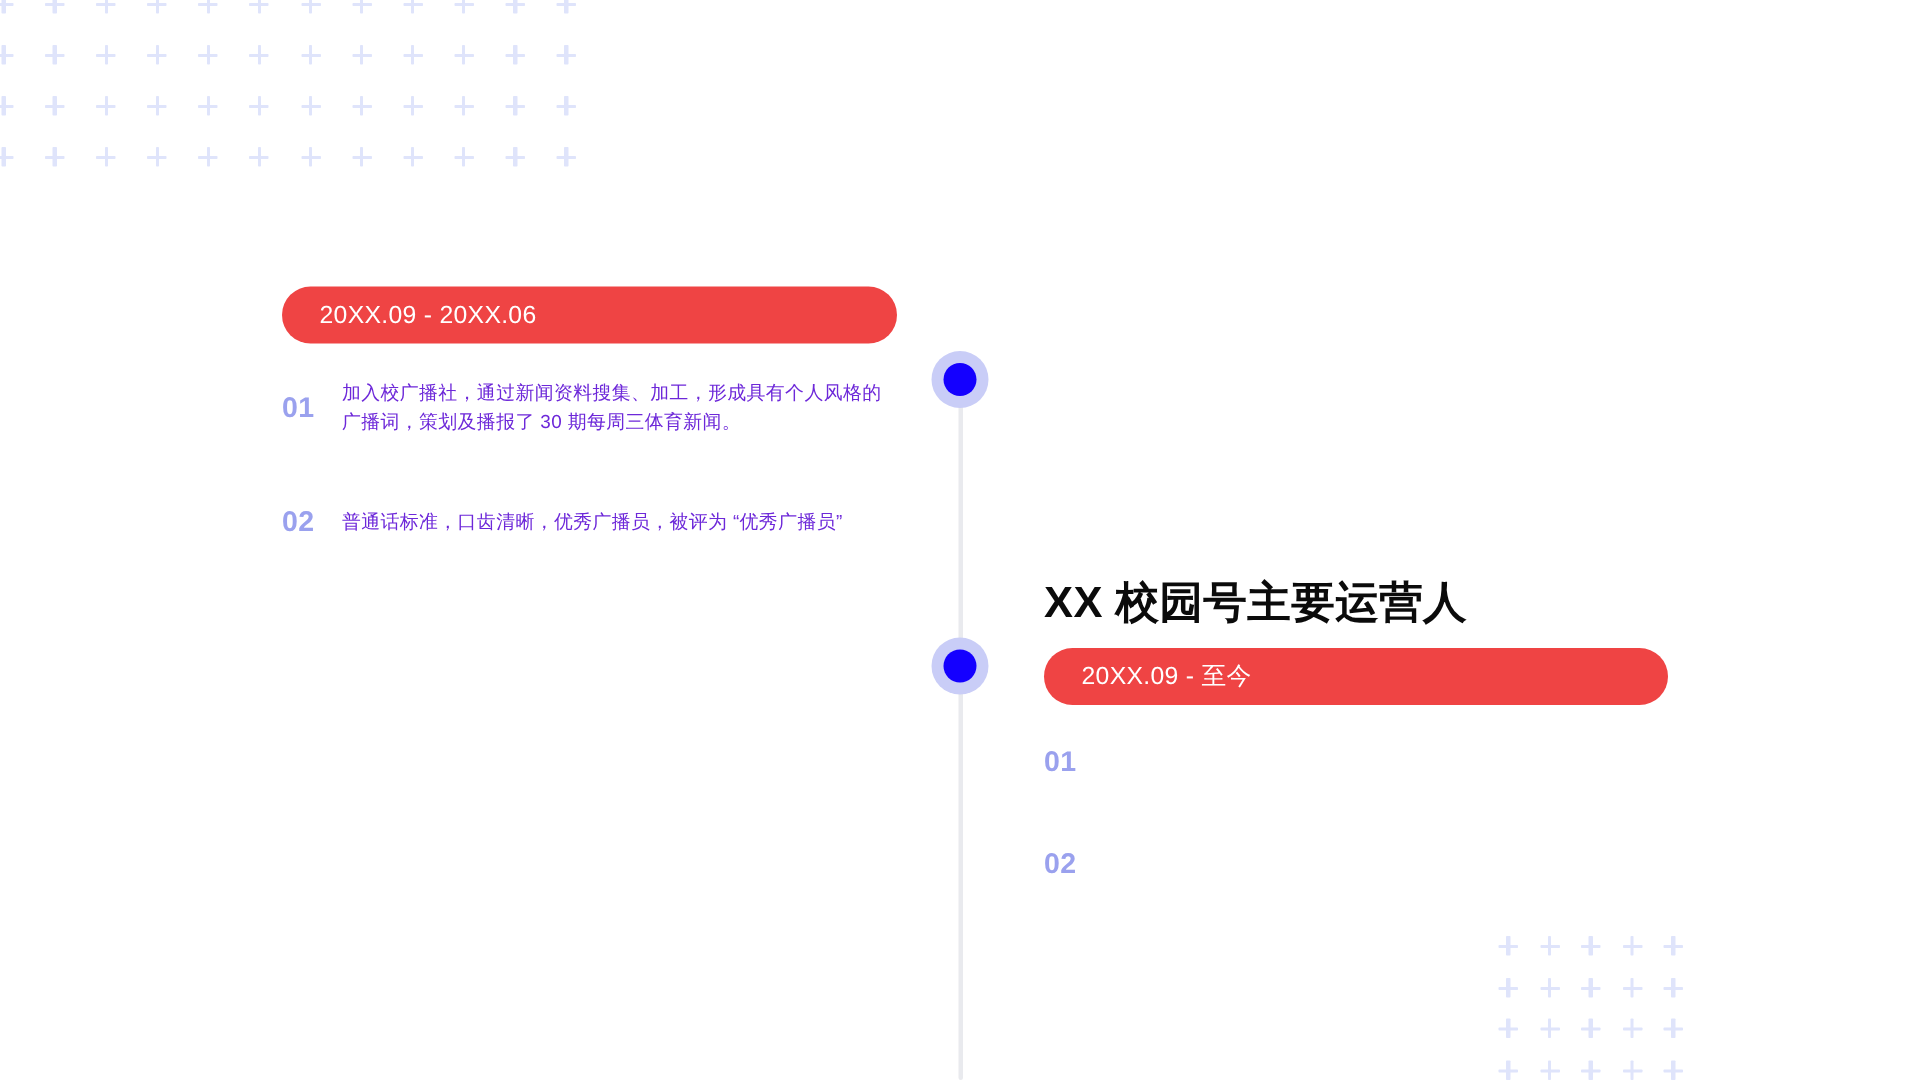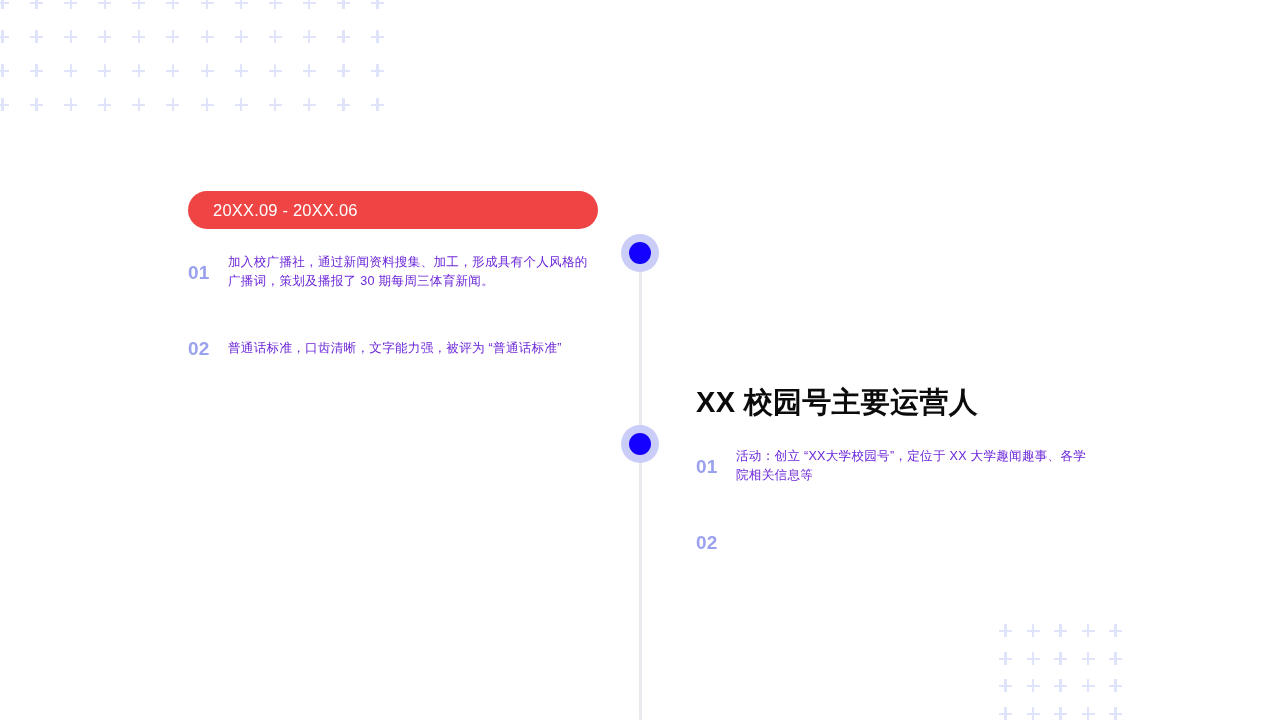--- a/index.html
+++ b/index.html
@@ -257,33 +257,35 @@
       <span class="date-badge-text">20XX.09 - 20XX.06</span>
     </div>
 
     <div class="bullets">
       <div class="bullet-row">
         <div class="bullet-index">01</div>
         <div class="bullet-text">加入校广播社，通过新闻资料搜集、加工，形成具有个人风格的广播词，策划及播报了 30 期每周三体育新闻。</div>
       </div>
       <div class="bullet-row">
         <div class="bullet-index">02</div>
-        <div class="bullet-text">普通话标准，口齿清晰，文字能力强，被评为 “普通话标准”</div>
+        <div class="bullet-text">普通话标准，口齿清晰，优秀广播员，被评为 “优秀广播员”</div>
       </div>
     </div>
   </div>
 
   <div class="block" id="block-right">
     <h2 class="block-title">XX 校园号主要运营人</h2>
 
+    <div class="date-badge">
+      <span class="date-badge-text">20XX.09 - 至今</span>
+    </div>
 
     <div class="bullets">
       <div class="bullet-row">
         <div class="bullet-index">01</div>
-        <div class="bullet-text">活动：创立 “XX大学校园号”，定位于 XX 大学趣闻趣事、各学院相关信息等</div>
       </div>
       <div class="bullet-row">
         <div class="bullet-index">02</div>
       </div>
     </div>
   </div>
 
 </div>
 
 </body></html>

